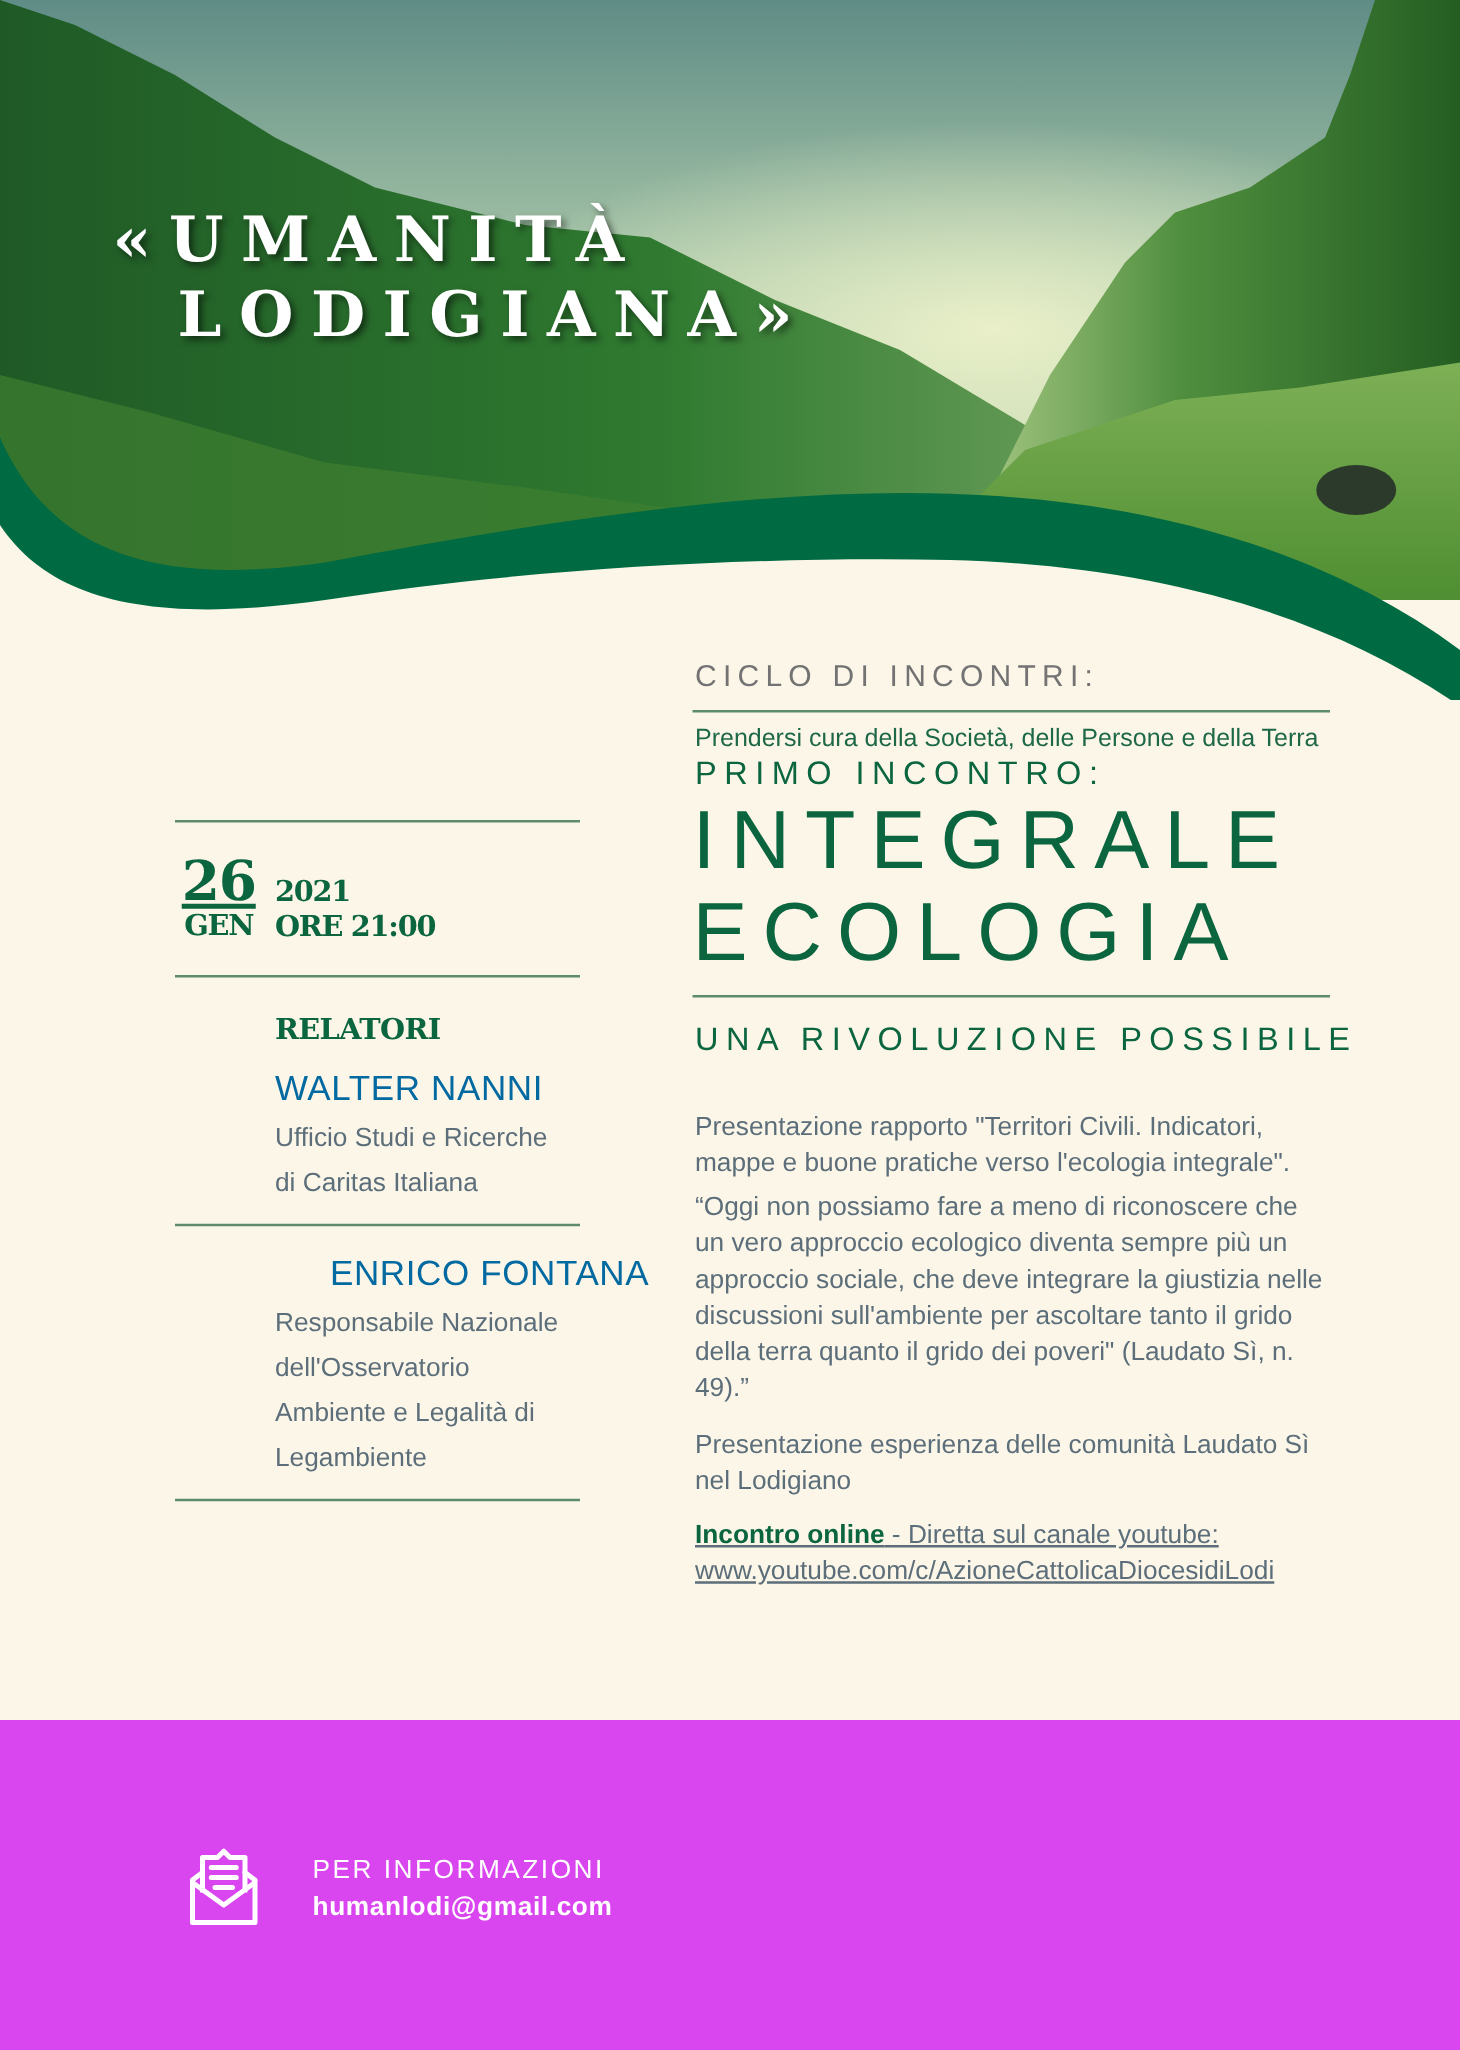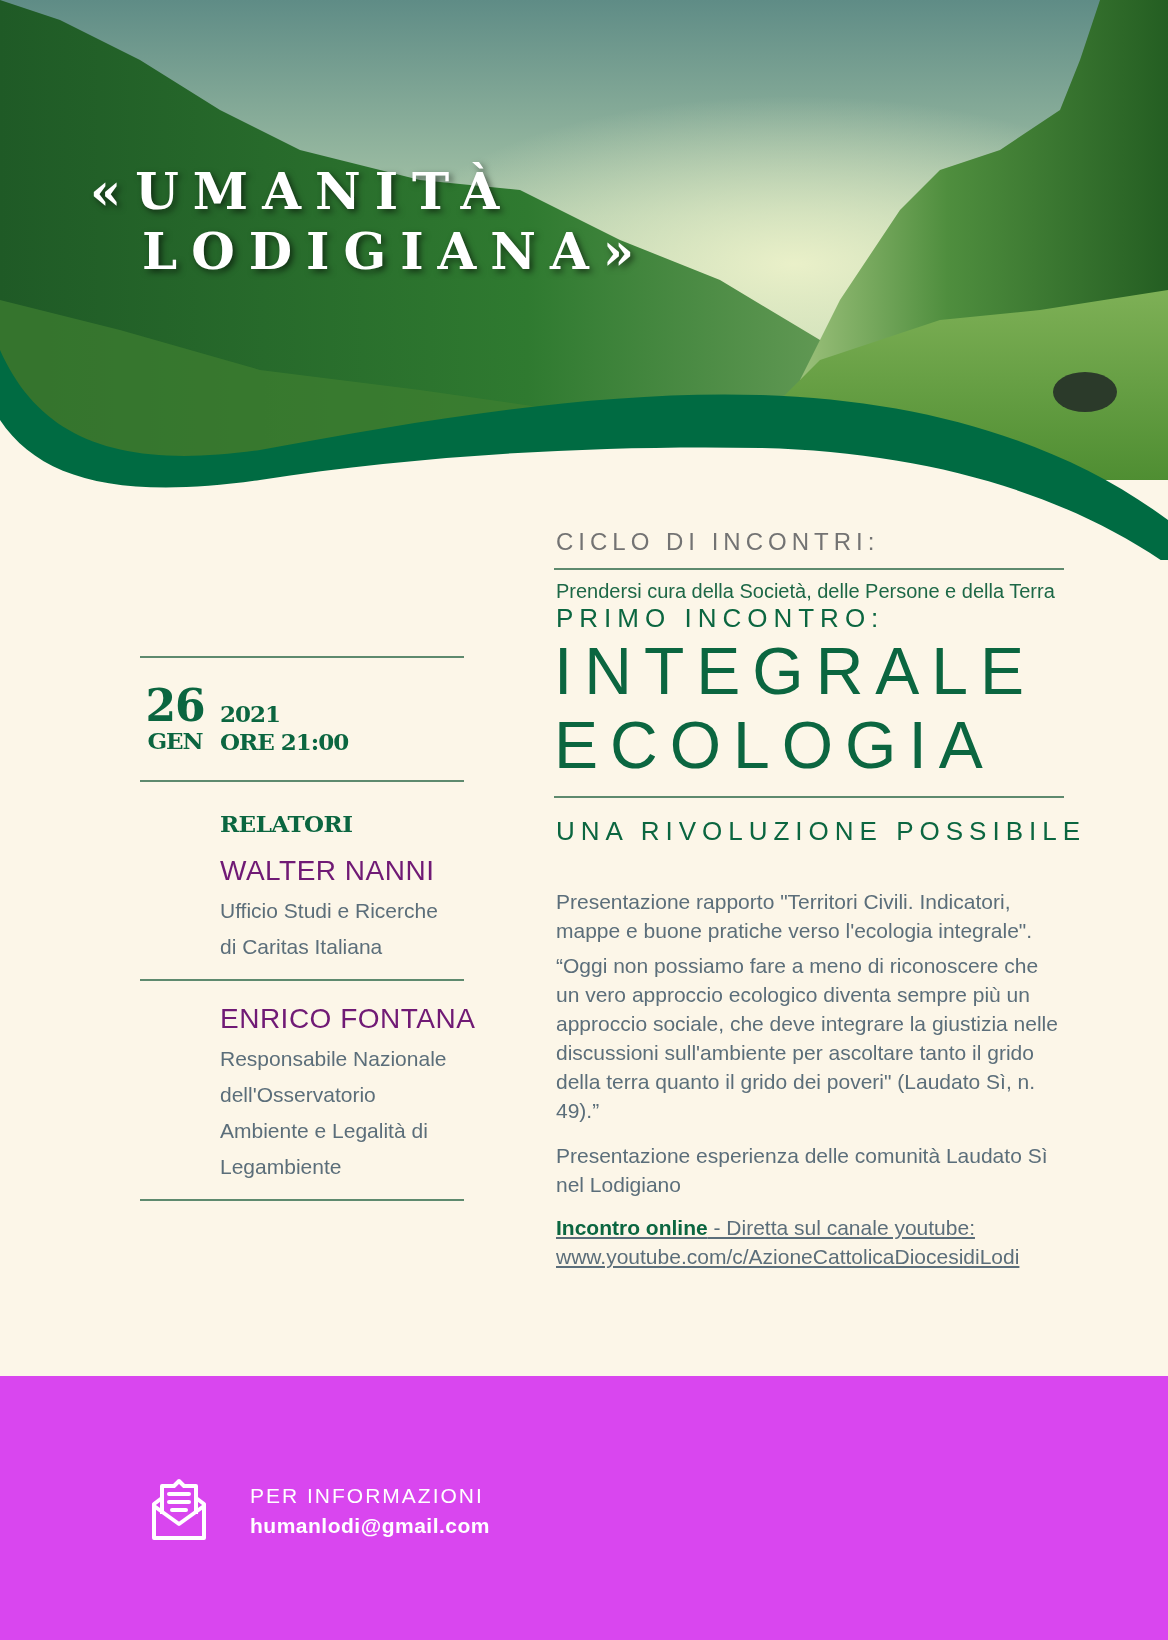--- a/index.html
+++ b/index.html
@@ -21,26 +21,26 @@
       letter-spacing: 14px;
       text-shadow: 3px 3px 6px rgba(0,0,0,0.55);
     }
     .hero-title .line2 { padding-left: 52px; display: block; }
     .hero-title .line1 { display: block; }
 
     .left-col { position: absolute; left: 140px; top: 656px; width: 324px; }
     .rule { height: 2px; background: #5e8a6e; width: 324px; }
     .date-block { display: flex; align-items: flex-start; padding: 26px 0 24px 4px; }
     .day { font-family: "DejaVu Serif", serif; font-weight: bold; color: #0b6640; text-align: center; width: 62px; }
-    .day .num { font-size: 44px; line-height: 44px; letter-spacing: -1px; }
+    .day .num { font-size: 44px; line-height: 44px; letter-spacing: -1px; text-decoration: underline; }
     .day .mon { font-size: 23px; line-height: 26px; letter-spacing: -1px; }
     .dt { margin-left: 14px; margin-top: 16px; font-family: "DejaVu Serif", serif; font-weight: bold; color: #0b6640; font-size: 23px; line-height: 28px; letter-spacing: -1px; }
     .speakers { padding-left: 80px; }
     .rel-label { font-family: "DejaVu Serif", serif; font-weight: bold; color: #0b6640; font-size: 23px; letter-spacing: -0.5px; margin-top: 28px; }
-    .sp-name { color: #701a75; font-size: 28px; letter-spacing: 0.5px; margin-top: 18px; white-space: nowrap; }
+    .sp-name { color: #0369a1; font-size: 28px; letter-spacing: 0.5px; margin-top: 18px; white-space: nowrap; }
     .sp-role { color: #5b6e7a; font-size: 21px; line-height: 36px; margin-top: 6px; }
     .sp-rule { height: 2px; background: #5e8a6e; width: 324px; margin-left: -80px; }
 
     .right-col { position: absolute; left: 554px; top: 528px; width: 510px; }
     .eyebrow { color: #737373; font-size: 24px; letter-spacing: 5px; padding-left: 2px; }
     .rrule { height: 2px; background: #5e8a6e; width: 510px; }
     .subtitle { color: #1d6847; font-size: 20px; margin-top: 10px; padding-left: 2px; }
     .primo { color: #0b6640; font-size: 26px; letter-spacing: 6px; padding-left: 2px; }
     .big-title { color: #0b6640; font-size: 66px; line-height: 74px; letter-spacing: 12px; margin-top: 0px; }
     .rev { color: #0b6640; font-size: 26px; letter-spacing: 6px; margin-top: 18px; padding-left: 2px; white-space: nowrap; }
@@ -118,21 +118,21 @@
     <div class="rel-label">RELATORI</div>
     <div>
       <div class="sp-name">WALTER NANNI</div>
       <div class="sp-role">
         <div>Ufficio Studi e Ricerche</div>
         <div>di Caritas Italiana</div>
       </div>
     </div>
     <div class="sp-rule" style="margin-top:14px;"></div>
     <div>
-      <div class="sp-name" style="margin-top:22px;">ENRICO FONTANA</div>
+      <div class="sp-name" style="margin-top:22px;margin-left:44px;">ENRICO FONTANA</div>
       <div class="sp-role">
         <div>Responsabile Nazionale</div>
         <div>dell'Osservatorio</div>
         <div>Ambiente e Legalità di</div>
         <div>Legambiente</div>
       </div>
     </div>
     <div class="sp-rule" style="margin-top:14px;"></div>
   </div>
 </div>

